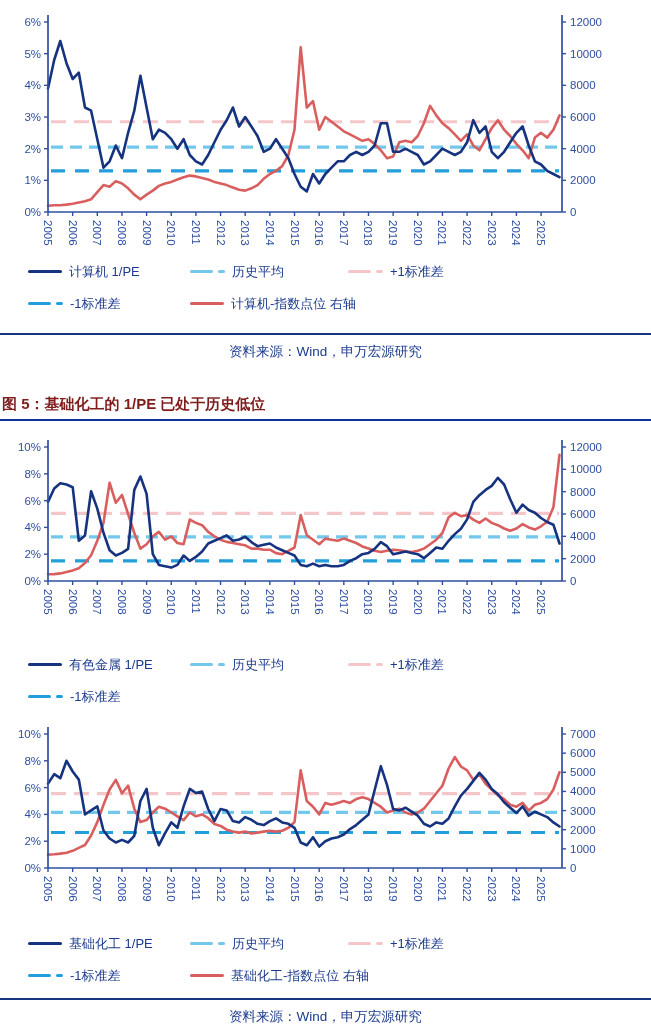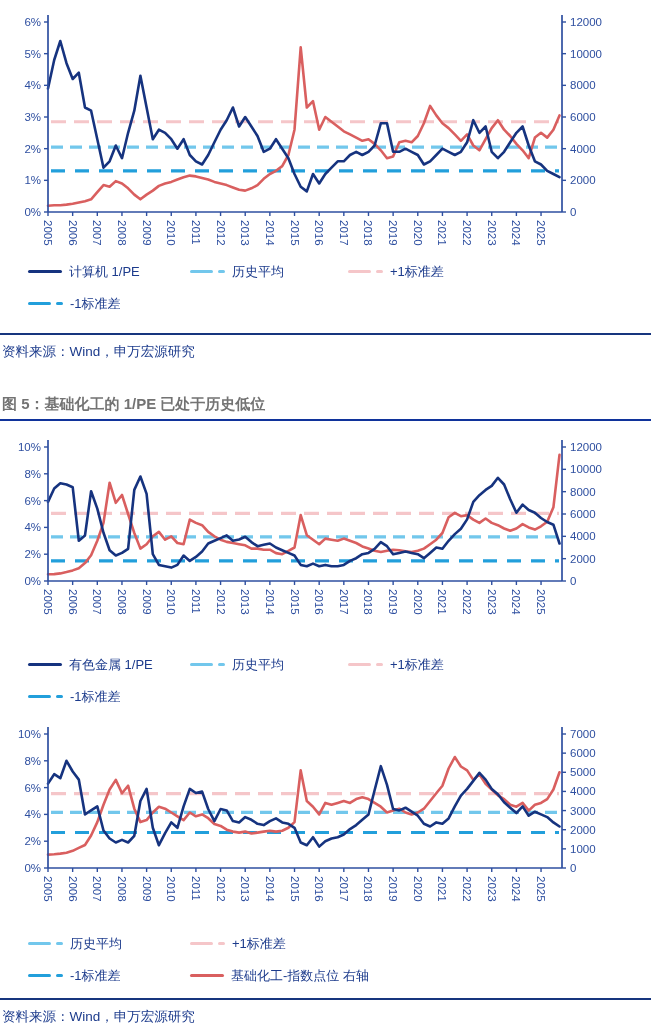--- a/index.html
+++ b/index.html
@@ -15,22 +15,22 @@
   .legend2{margin-top:24px;}
   .legend3{margin-top:16px;}
   .lrow{display:grid;grid-template-columns:162px 158px 1fr;padding-left:28px;margin-bottom:13px;align-items:center;}
   .litem{display:flex;align-items:center;gap:7px;min-height:19px;}
   .sw{display:flex;align-items:center;gap:5px;flex:0 0 auto;}
   .sw i{height:3.5px;border-radius:2px;display:block;}
   .ltxt{font-size:13px;color:#1C3B8C;white-space:nowrap;}
   .hrule{height:2px;background:#16357E;width:651px;}
   .rule1{margin-top:20px;}
   .rule2{margin-top:10px;}
-  .source{font-size:13.5px;color:#1C3B8C;padding:8px 2px 0 2px;}
-  .fig-title{margin-top:34px;font-size:15px;font-weight:bold;color:#737373;
+  .source{font-size:13.5px;color:#1C3B8C;padding:8px 2px 0 2px;text-align:center;}
+  .fig-title{margin-top:34px;font-size:15px;font-weight:bold;color:#7f1d1d;
              padding:0 0 5px 2px;border-bottom:2.5px solid #10339B;}
 </style>
 </head>
 <body>
 
 <div id="page">
 
   <svg class="chart1" viewBox="0 0 651 246" height="246">
       <line x1="51" x2="559" y1="115.75" y2="115.75" stroke="#F5C6C9" stroke-width="3.2" stroke-dasharray="15 8"></line>
       <line x1="51" x2="559" y1="141.08333333333334" y2="141.08333333333334" stroke="#72C7EC" stroke-width="3.2" stroke-dasharray="12 7"></line>
@@ -135,20 +135,26 @@
         </span>
       </div>
       <div class="lrow">
         <span class="litem">
           <span class="sw">
             <i style="width: 23px; background: rgb(34, 159, 219);"></i>
             <i style="width: 7px; background: rgb(34, 159, 219);"></i>
           </span>
           <span class="ltxt">-1标准差</span>
         </span>
+        <span class="litem">
+          <span class="sw">
+            <i style="width: 34px; background: rgb(217, 95, 95);"></i>
+          </span>
+          <span class="ltxt">计算机-指数点位 右轴</span>
+        </span>
       </div>
     </div>
 
   <div class="hrule rule1"></div>
   <div class="source">资料来源：Wind，申万宏源研究</div>
 
   <div class="fig-title">图 5：基础化工的 1/PE 已处于历史低位</div>
 
   <svg class="chart2" viewBox="0 0 651 196" height="196">
       <line x1="51" x2="559" y1="78.33" y2="78.33" stroke="#F5C6C9" stroke-width="3.2" stroke-dasharray="15 8"></line>
@@ -339,20 +345,26 @@
       <text class="tick" transform="translate(487.74100719424655 154) rotate(90)" text-anchor="start">2023</text>
       <line x1="516.3932853717047" x2="516.3932853717047" y1="146" y2="150" stroke="#2E4FA0" stroke-width="1.4"></line>
       <text class="tick" transform="translate(512.3932853717047 154) rotate(90)" text-anchor="start">2024</text>
       <line x1="541.0455635491628" x2="541.0455635491628" y1="146" y2="150" stroke="#2E4FA0" stroke-width="1.4"></line>
       <text class="tick" transform="translate(537.0455635491628 154) rotate(90)" text-anchor="start">2025</text>
     </svg>
   <div class="legend legend3">
       <div class="lrow">
         <span class="litem">
           <span class="sw">
+            <i style="width: 34px; background: rgb(22, 51, 127);"></i>
+          </span>
+          <span class="ltxt">基础化工 1/PE</span>
+        </span>
+        <span class="litem">
+          <span class="sw">
             <i style="width: 23px; background: rgb(114, 199, 236);"></i>
             <i style="width: 7px; background: rgb(114, 199, 236);"></i>
           </span>
           <span class="ltxt">历史平均</span>
         </span>
         <span class="litem">
           <span class="sw">
             <i style="width: 23px; background: rgb(245, 198, 201);"></i>
             <i style="width: 7px; background: rgb(245, 198, 201);"></i>
           </span>

